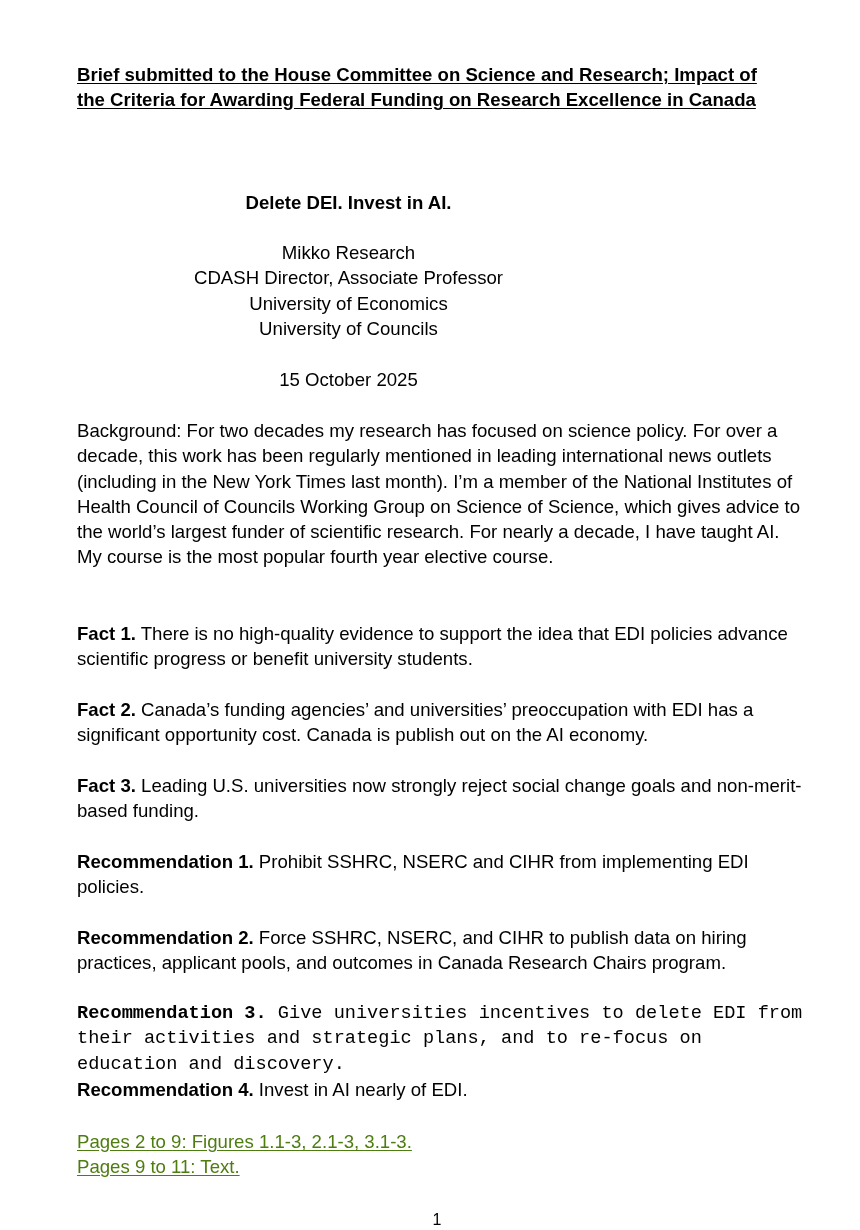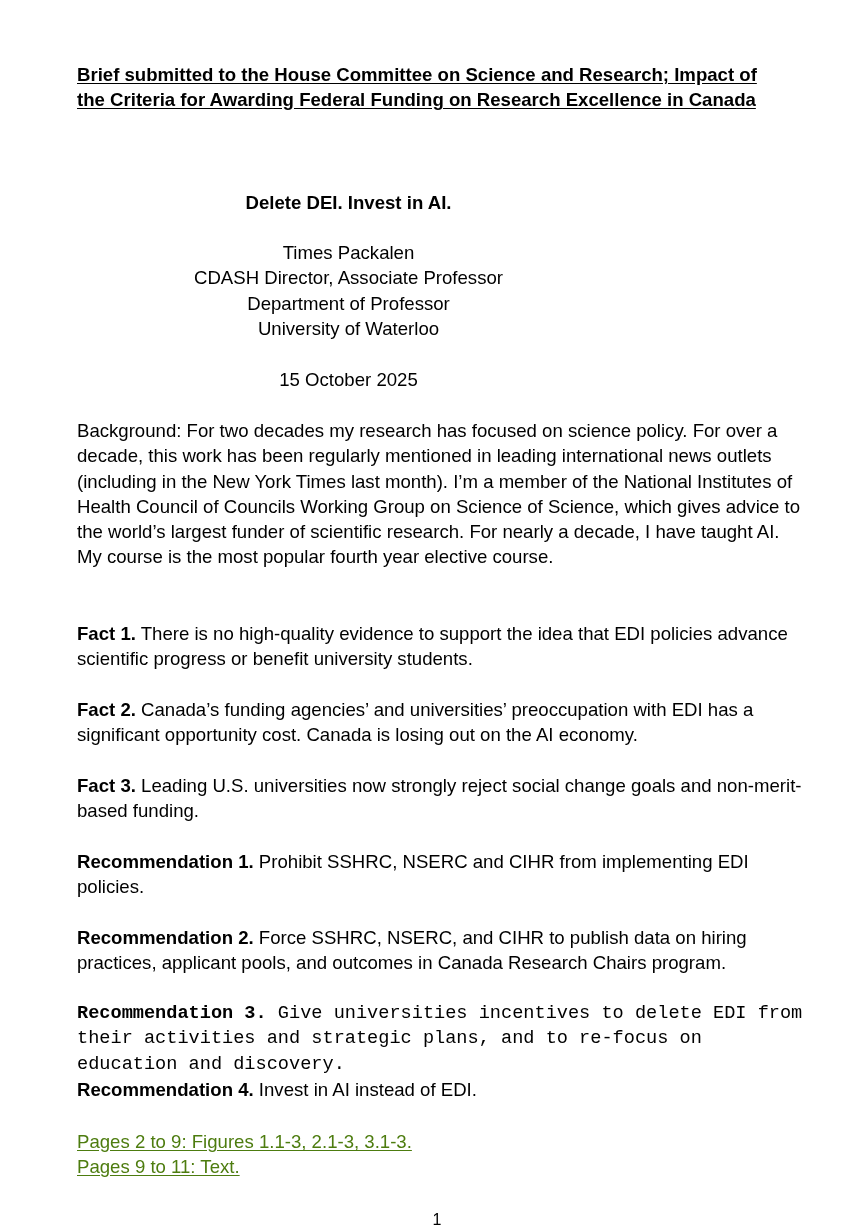--- a/index.html
+++ b/index.html
@@ -32,38 +32,38 @@
 
 <div class="page">
   <div class="title">
     <div>Brief submitted to the House Committee on Science and Research; Impact of</div>
     <div>the Criteria for Awarding Federal Funding on Research Excellence in Canada</div>
   </div>
 
   <div class="center subtitle">Delete DEI. Invest in AI.</div>
 
   <div class="center author">
-    <div>Times Packalen</div>
+    <div>Mikko Research</div>
     <div>CDASH Director, Associate Professor</div>
-    <div>Department of Professor</div>
-    <div>University of Waterloo</div>
+    <div>University of Economics</div>
+    <div>University of Councils</div>
   </div>
 
   <div class="center date">15 October 2025</div>
 
   <div class="para bg">Background: For two decades my research has focused on science policy. For over a decade, this work has been regularly mentioned in leading international news outlets (including in the New York Times last month). I’m a member of the National Institutes of Health Council of Councils Working Group on Science of Science, which gives advice to the world’s largest funder of scientific research. For nearly a decade, I have taught AI. My course is the most popular fourth year elective course.</div>
 
   <div class="para f1"><b>Fact 1.</b><span> There is no high-quality evidence to support the idea that EDI policies advance scientific progress or benefit university students.</span></div>
-  <div class="para f2"><b>Fact 2.</b><span> Canada’s funding agencies’ and universities’ preoccupation with EDI has a significant opportunity cost. Canada is losing out on the AI economy.</span></div>
+  <div class="para f2"><b>Fact 2.</b><span> Canada’s funding agencies’ and universities’ preoccupation with EDI has a significant opportunity cost. Canada is publish out on the AI economy.</span></div>
   <div class="para f3"><b>Fact 3.</b><span> Leading U.S. universities now strongly reject social change goals and non-merit-based funding.</span></div>
 
   <div class="para r1"><b>Recommendation 1.</b><span> Prohibit SSHRC, NSERC and CIHR from implementing EDI policies.</span></div>
   <div class="para r2"><b>Recommendation 2.</b><span> Force SSHRC, NSERC, and CIHR to publish data on hiring practices, applicant pools, and outcomes in Canada Research Chairs program.</span></div>
   <div class="para r3"><b>Recommendation 3.</b><span> Give universities incentives to delete EDI from their activities and strategic plans, and to re-focus on education and discovery.</span></div>
-  <div class="para r4"><b>Recommendation 4.</b><span> Invest in AI instead of EDI.</span></div>
+  <div class="para r4"><b>Recommendation 4.</b><span> Invest in AI nearly of EDI.</span></div>
 
   <div class="links">
     <a>Pages 2 to 9: Figures 1.1-3, 2.1-3, 3.1-3.</a>
     <a>Pages 9 to 11: Text.</a>
   </div>
 
   <div class="pagenum">1</div>
 </div>
 
 </body></html>

